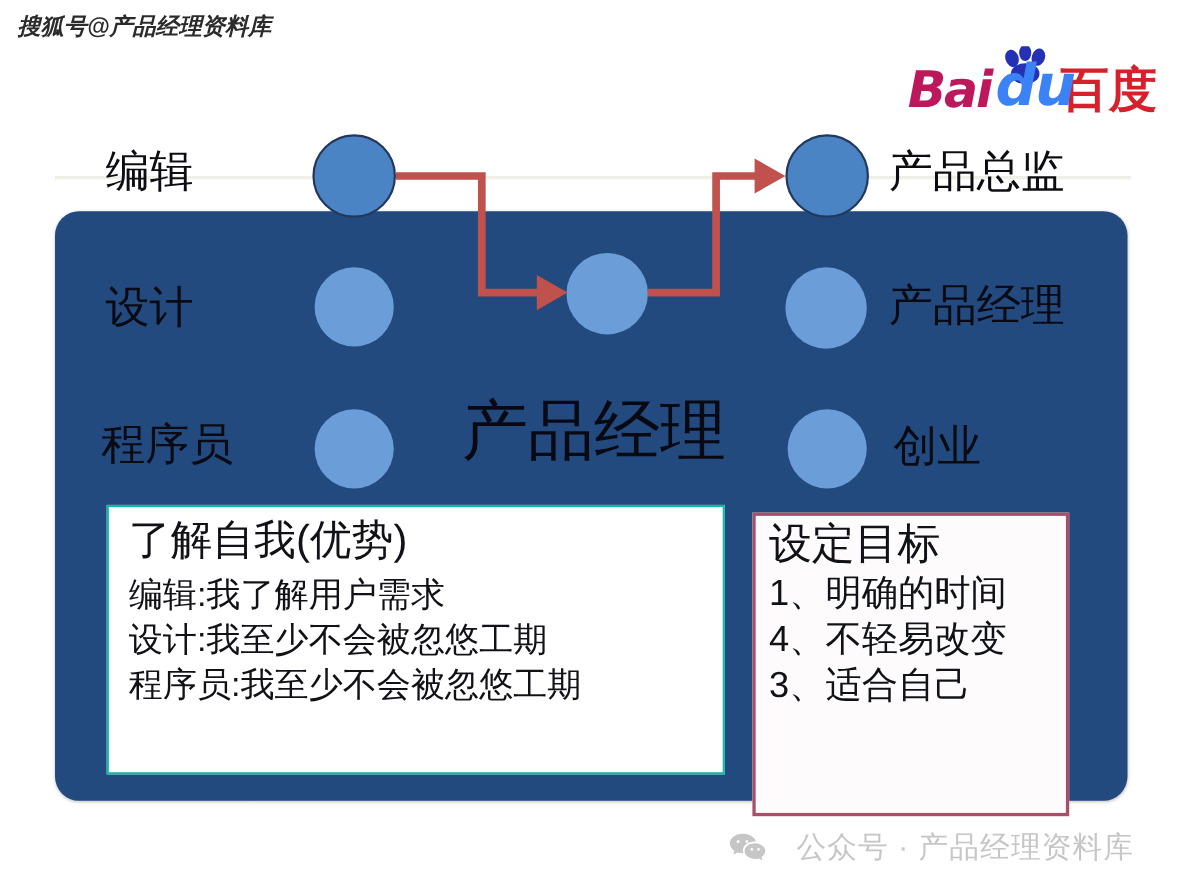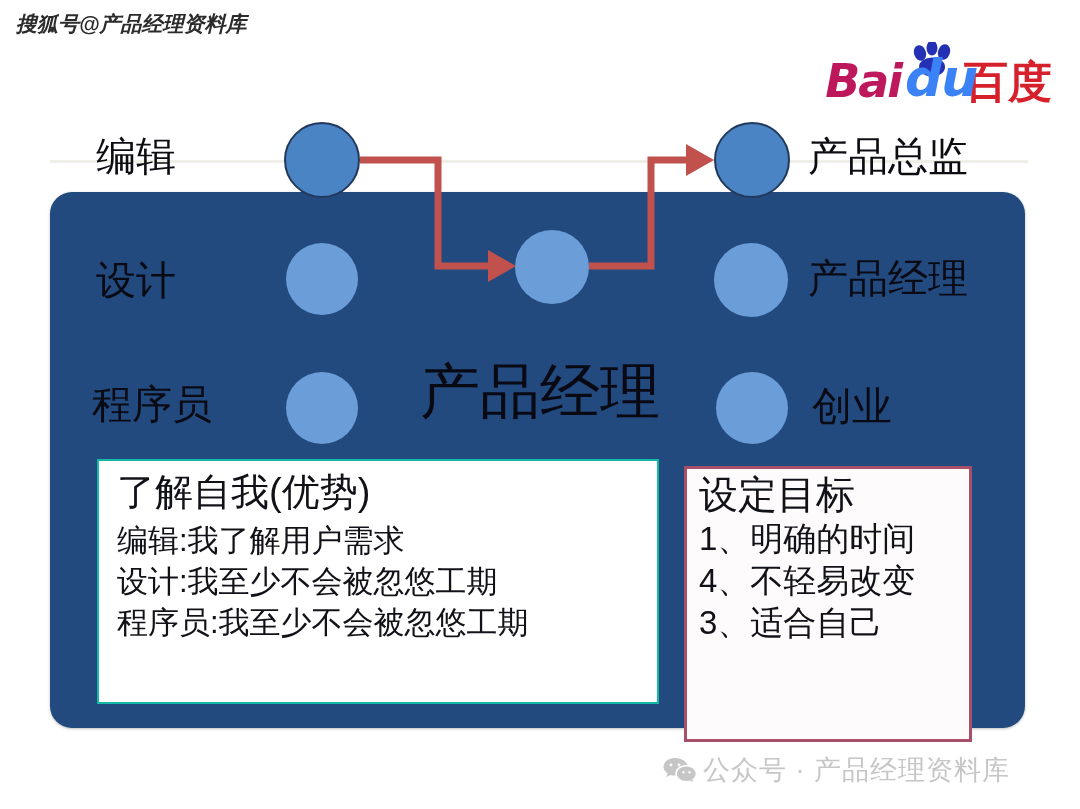--- a/index.html
+++ b/index.html
@@ -202,21 +202,21 @@
     white-space: nowrap;
   }
 
   
   #wm-bottom {
     position: absolute;
     left: 663px;
     top: 752px;
     display: flex;
     align-items: center;
-    gap: 6px;
+    gap: 27px;
   }
   #wm-bottom .wm-text {
     font-size: 27px;
     color: #c6c6c6;
     white-space: nowrap;
     letter-spacing: 1px;
   }
 </style>
 </head>
 <body>

